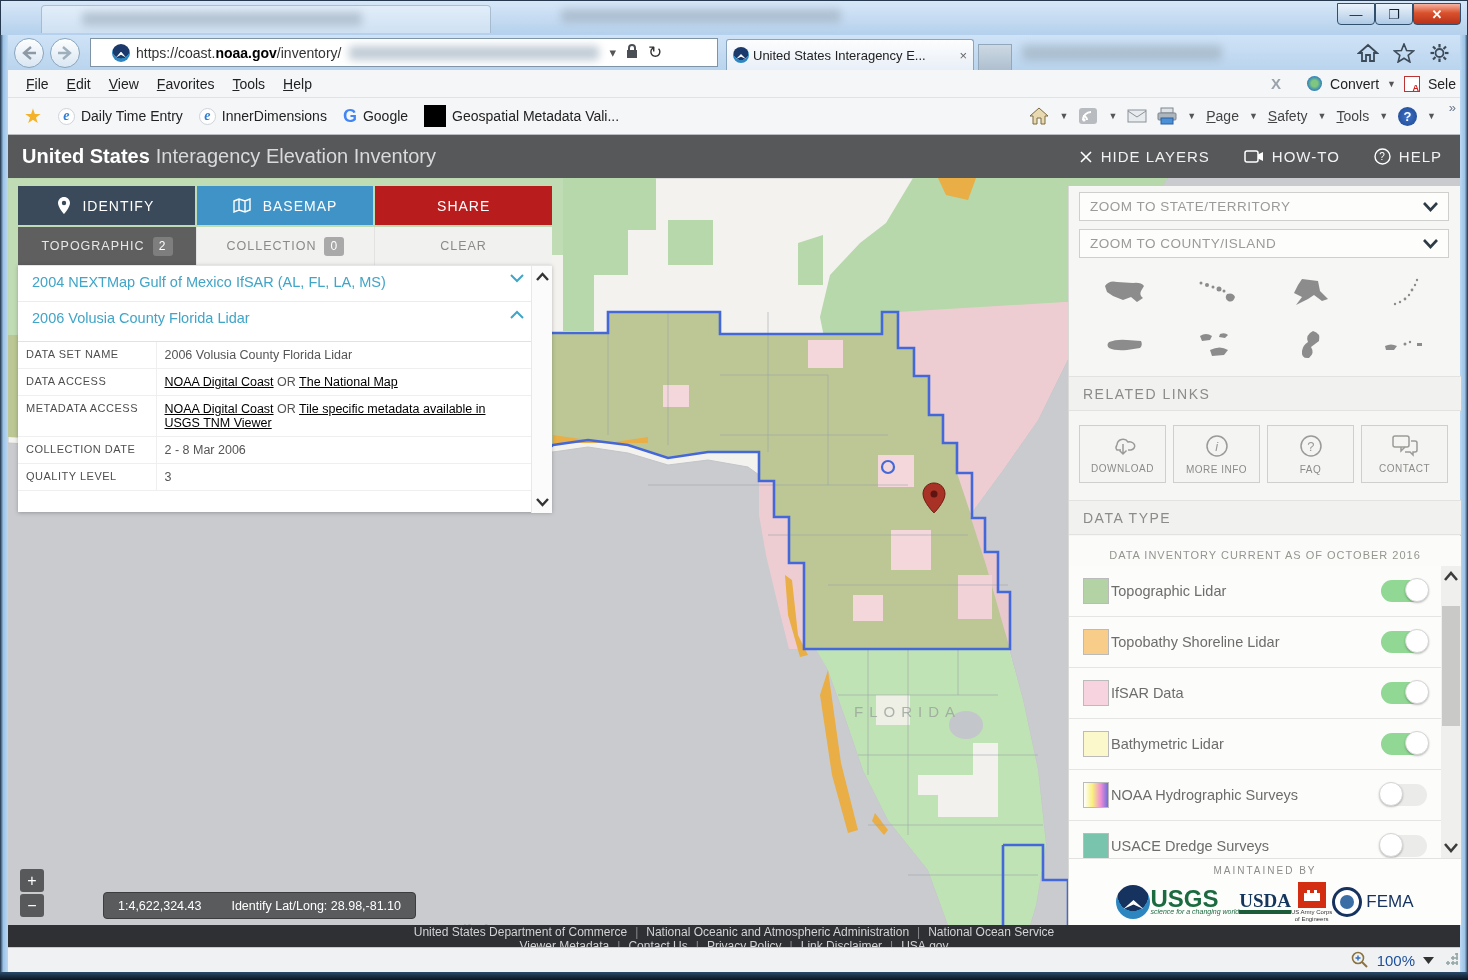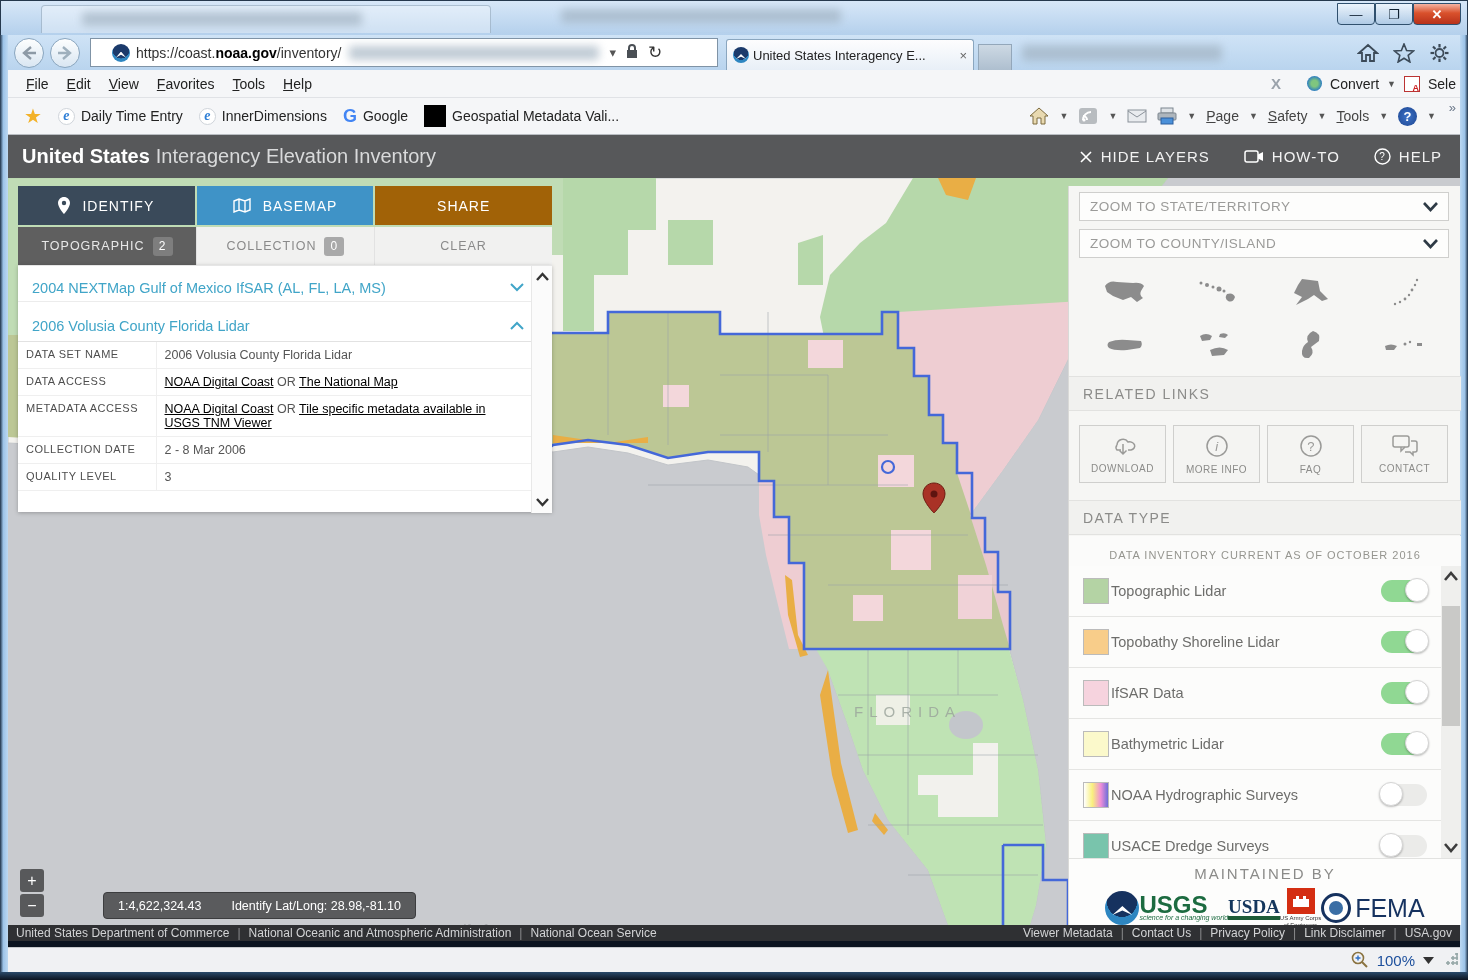--- a/index.html
+++ b/index.html
@@ -71,21 +71,21 @@
   .zoombtn{left:20px;width:24px;height:23px;background:#58595b;color:#fff;border-radius:3px;display:flex;align-items:center;justify-content:center;font-size:16px;}
   #scalebar{left:103px;top:892px;height:27px;background:rgba(80,81,84,.92);border:1px solid #3c3d3f;border-radius:4px;color:#fff;font-size:12.5px;display:flex;align-items:center;gap:30px;padding:0 14px;}
   
   #lpanel{left:18px;top:186px;width:534px;}
   #ltabs{display:flex;height:39px;}
   .ltab{width:178px;display:flex;align-items:center;justify-content:center;gap:12px;color:#fff;font-size:14px;letter-spacing:1px;}
   #lsubtabs{display:flex;height:38px;margin-top:2px;}
   .lsub{width:178px;display:flex;align-items:center;justify-content:center;gap:8px;font-size:12.5px;letter-spacing:1px;}
   .badge{min-width:20px;height:19px;border-radius:3px;color:#fff;font-size:12px;display:flex;align-items:center;justify-content:center;padding:0 4px;}
   #lcontent{position:relative;background:#fff;width:534px;height:247px;border-top:1px solid #e6e6e6;box-shadow:0 1px 4px rgba(0,0,0,.25);}
-  .ds-row{height:37px;display:flex;align-items:center;justify-content:space-between;padding:8px 14px 0 14px;border-bottom:1px solid #ececec;}
+  .ds-row{height:37px;display:flex;justify-content:space-between;padding:8px 14px 0 14px;border-bottom:1px solid #ececec;}
   .ds-title{font-size:14.5px;color:#41a5c8;}
   table.details{width:513px;border-collapse:collapse;font-size:12.5px;color:#555;}
   table.details td{border-bottom:1px solid #efefef;padding:6px 8px;vertical-align:top;}
   td.dlabel{width:138px;font-size:11px;color:#4e4e4e;letter-spacing:.5px;border-right:1px solid #efefef;padding-left:6px;}
   a.tlink{color:#000000;text-decoration:underline;}
   #lscroll{position:absolute;right:0;top:0;width:21px;height:247px;background:#fbfbfb;border-left:1px solid #e8e8e8;display:flex;flex-direction:column;justify-content:space-between;align-items:center;padding:6px 0;}
   
   #rpanel{left:1068px;top:186px;width:392px;height:739px;background:#f6f6f4;border-left:1px solid #d9d9d7;}
   .rdrop{position:absolute;left:10px;width:370px;height:29px;background:#fdfdfc;border:1px solid #cfcfcd;display:flex;align-items:center;justify-content:space-between;padding:0 10px;color:#9b9b99;font-size:13.5px;letter-spacing:.5px;}
   #sil-grid{position:absolute;left:10px;top:79px;width:370px;height:106px;display:grid;grid-template-columns:repeat(4,1fr);grid-template-rows:1fr 1fr;align-items:center;justify-items:center;}
@@ -97,35 +97,35 @@
   .dt-row{height:51px;display:flex;align-items:center;padding:0 14px;border-bottom:1px solid #e5e5e3;background:#fcfcfb;}
   .swatch{width:26px;height:26px;border:1px solid #bbb;flex:none;}
   .dt-label{margin-left:2px;font-size:14.5px;color:#6d6d6b;flex:1;}
   .toggle{width:46px;height:22px;border-radius:11px;position:relative;flex:none;}
   .toggle .knob{width:24px;height:24px;border-radius:50%;background:#fff;border:1px solid #d5d5d5;position:absolute;top:-2px;box-shadow:0 1px 2px rgba(0,0,0,.25);}
   .toggle.on{background:#90d893;}.toggle.on .knob{right:-2px;}
   .toggle.off{background:#ebebe9;}.toggle.off .knob{left:-2px;}
   #rscroll{position:absolute;left:372px;top:380px;width:20px;height:292px;background:#efefed;display:flex;flex-direction:column;align-items:center;justify-content:space-between;padding:5px 0;}
   #rthumb{position:absolute;left:373px;top:420px;width:18px;height:120px;background:#c9c9c7;}
   #maintained{position:absolute;left:0;top:672px;width:392px;height:67px;background:#fdfdfc;border-top:1px solid #e2e2e0;}
-  #maint-label{text-align:center;color:#8b8b89;font-size:15px;letter-spacing:2px;margin-top:6px;}
+  #maint-label{text-align:center;color:#8b8b89;font-size:10px;letter-spacing:2px;margin-top:6px;}
   #logos{display:flex;align-items:center;justify-content:center;margin-top:6px;padding:0 8px;}
   .noaa-circle{width:34px;height:34px;border-radius:50%;background:radial-gradient(circle at 50% 32%,#16325f 52%,#2e86c1 53%);position:relative;}
   .noaa-circle::after{content:"";position:absolute;left:7px;top:15px;width:20px;height:9px;background:#fff;clip-path:polygon(0 100%,50% 0,100% 100%,50% 50%);}
   .usgs{color:#1c6b40;font-weight:bold;font-size:24px;font-family:"Liberation Serif",serif;line-height:.8;}
   .usgs small{display:block;font-size:7px;font-style:italic;font-weight:normal;}
   .usda{color:#14365c;font-weight:bold;font-size:19px;font-family:"Liberation Serif",serif;border-bottom:4px solid #1d5c38;line-height:1;}
   .usace{display:flex;flex-direction:column;align-items:center;gap:1px;}
   .usace-sq{width:28px;height:26px;background:#d42e12;display:flex;align-items:center;justify-content:center;}
   .usace small{font-size:6px;color:#333;text-align:center;line-height:1.1;}
-  .fema{display:flex;align-items:center;gap:4px;color:#16325f;font-family:"Liberation Serif",serif;font-size:25px;}
+  .fema{display:flex;align-items:center;gap:4px;color:#16325f;font-family:"Liberation Serif",serif;font-size:17px;}
   .fema-seal{width:30px;height:30px;border-radius:50%;border:3px solid #16325f;background:#fff;position:relative;}
   .fema-seal::after{content:"";position:absolute;inset:5px;border-radius:50%;background:#3a6ea5;}
   
-  #darkfooter{left:8px;top:925px;width:1452px;height:16px;background:#2f3033;color:#d2d3d5;font-size:12px;display:flex;align-items:center;justify-content:space-between;padding:0 8px;}
+  #darkfooter{left:8px;top:925px;width:1452px;height:22px;background:#2f3033;color:#d2d3d5;font-size:12px;display:flex;align-items:center;justify-content:space-between;padding:0 8px;flex-direction:column;}
   .sep-list{display:flex;list-style:none;}
   .sep-list li{white-space:nowrap;}
   .sep-list li + li::before{content:"|";margin:0 8px;color:#8a8b8d;}
   #statusbar{left:8px;top:947px;width:1452px;height:25px;background:#f0f1f3;border-top:1px solid #c8cacd;display:flex;align-items:center;justify-content:flex-end;gap:8px;padding-right:26px;}
   #zoom-level{color:#1c4f9c;font-size:15px;}
   #grip{position:absolute;right:10px;top:953px;width:12px;height:12px;background:
     radial-gradient(circle at 2px 10px,#9aa 1.5px,transparent 2px),
     radial-gradient(circle at 7px 10px,#9aa 1.5px,transparent 2px),
     radial-gradient(circle at 7px 5px,#9aa 1.5px,transparent 2px),
     radial-gradient(circle at 11px 10px,#9aa 1.5px,transparent 2px),
@@ -369,21 +369,21 @@
           <path d="M6,0 C2.7,0 0,2.7 0,6 c0,4.5 6,11 6,11 s6,-6.5 6,-11 C12,2.7 9.3,0 6,0 z M6,8.2 A2.2,2.2 0 1 1 6,3.8 A2.2,2.2 0 0 1 6,8.2 z" fill="#fff"></path>
         </svg>
       <span>IDENTIFY</span>
     </div>
     <div class="ltab" style="background:#3f93c7;margin-left:2px;">
       <svg width="18" height="15">
           <path d="M1,3 L6,1 L12,3 L17,1 V12 L12,14 L6,12 L1,14 Z M6,1 V12 M12,3 V14" fill="none" stroke="#fff" stroke-width="1.4"></path>
         </svg>
       <span>BASEMAP</span>
     </div>
-    <div class="ltab" style="background:#a16207;margin-left:2px;">
+    <div class="ltab" style="background:#b91c1c;margin-left:2px;">
       <span>SHARE</span>
     </div>
   </div>
   <div id="lsubtabs">
     <div class="lsub" style="background:#5f5f5f;color:#e8e8e8;">
       <span>TOPOGRAPHIC</span>
       <span class="badge" style="background:#7e7e7e;">2</span>
     </div>
     <div class="lsub" style="background:#f1f1f0;color:#8a8a8a;border-left:1px solid #e2e2e2;">
       <span>COLLECTION</span>

